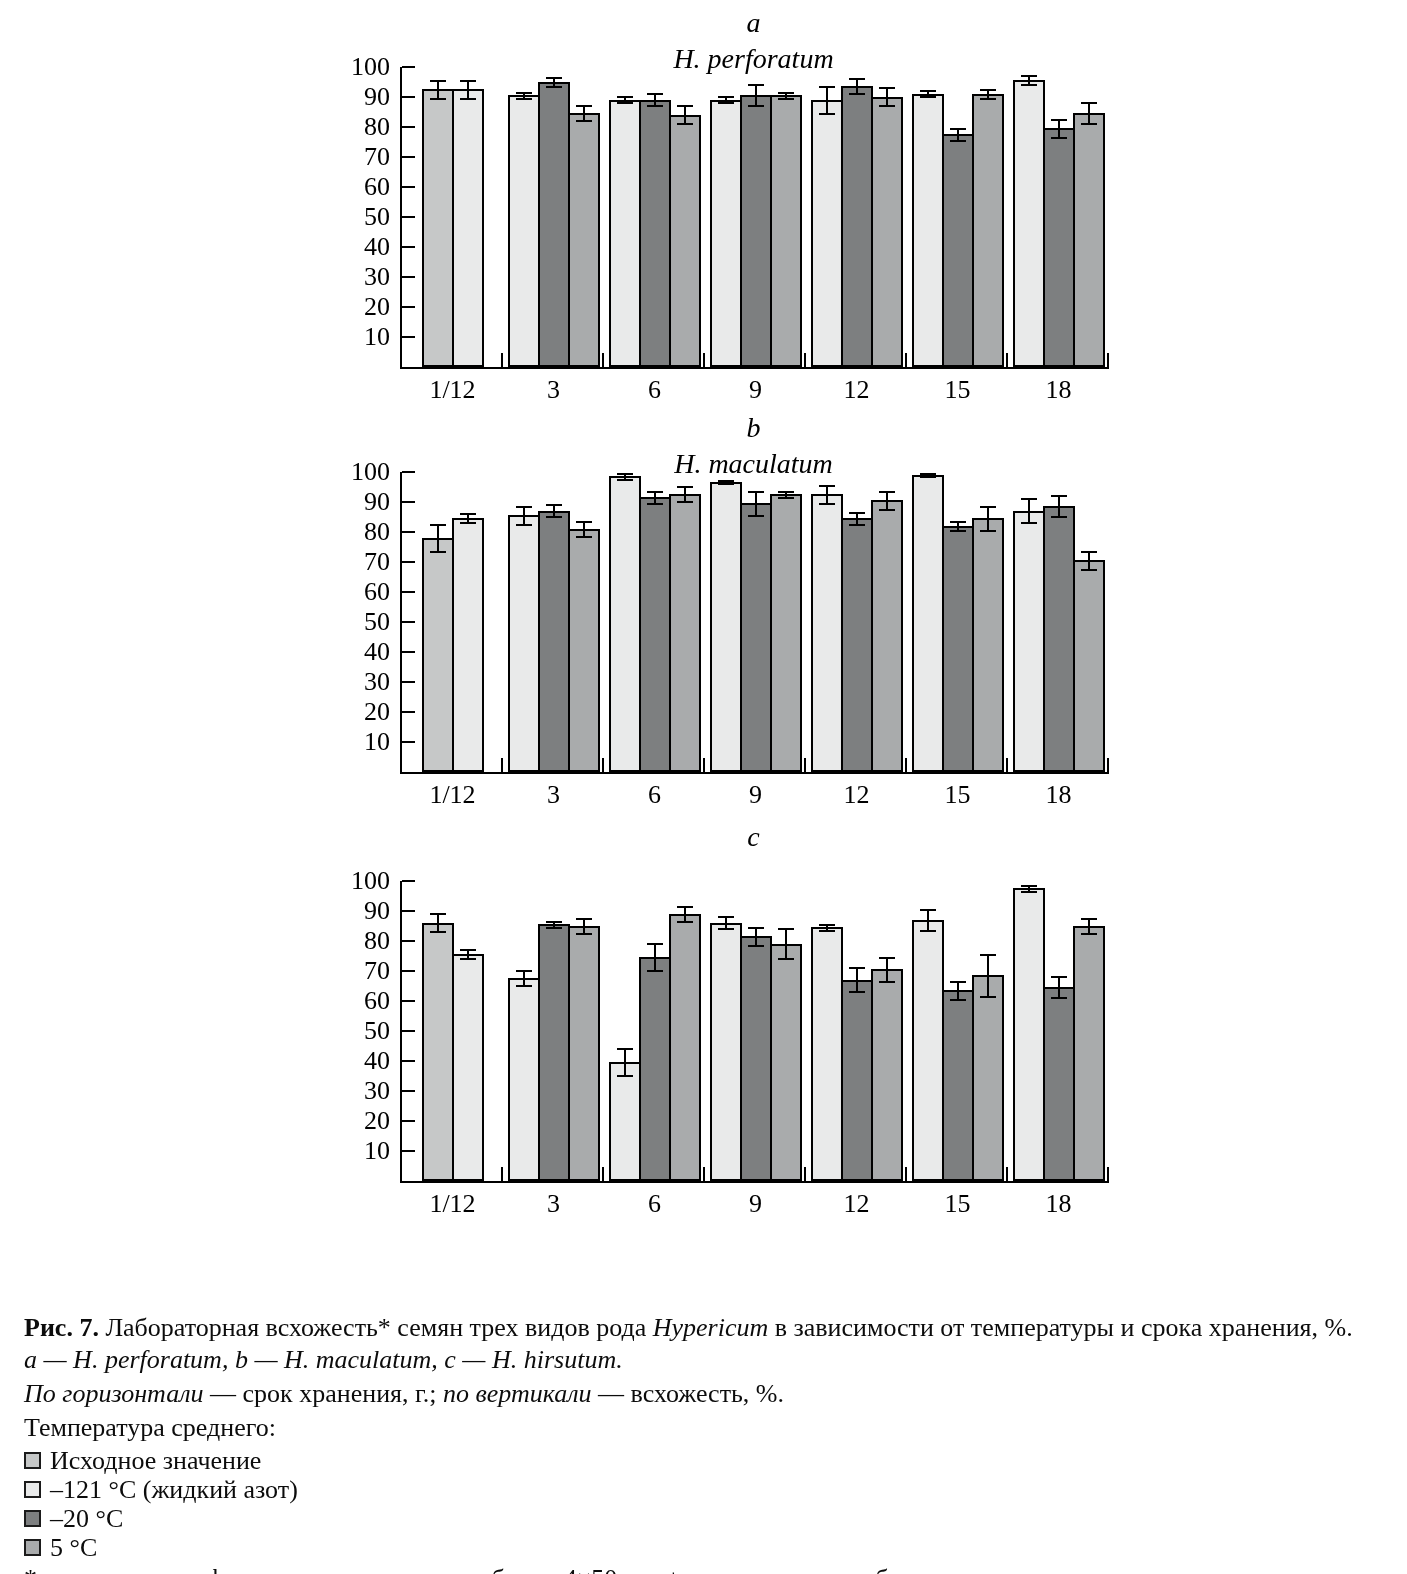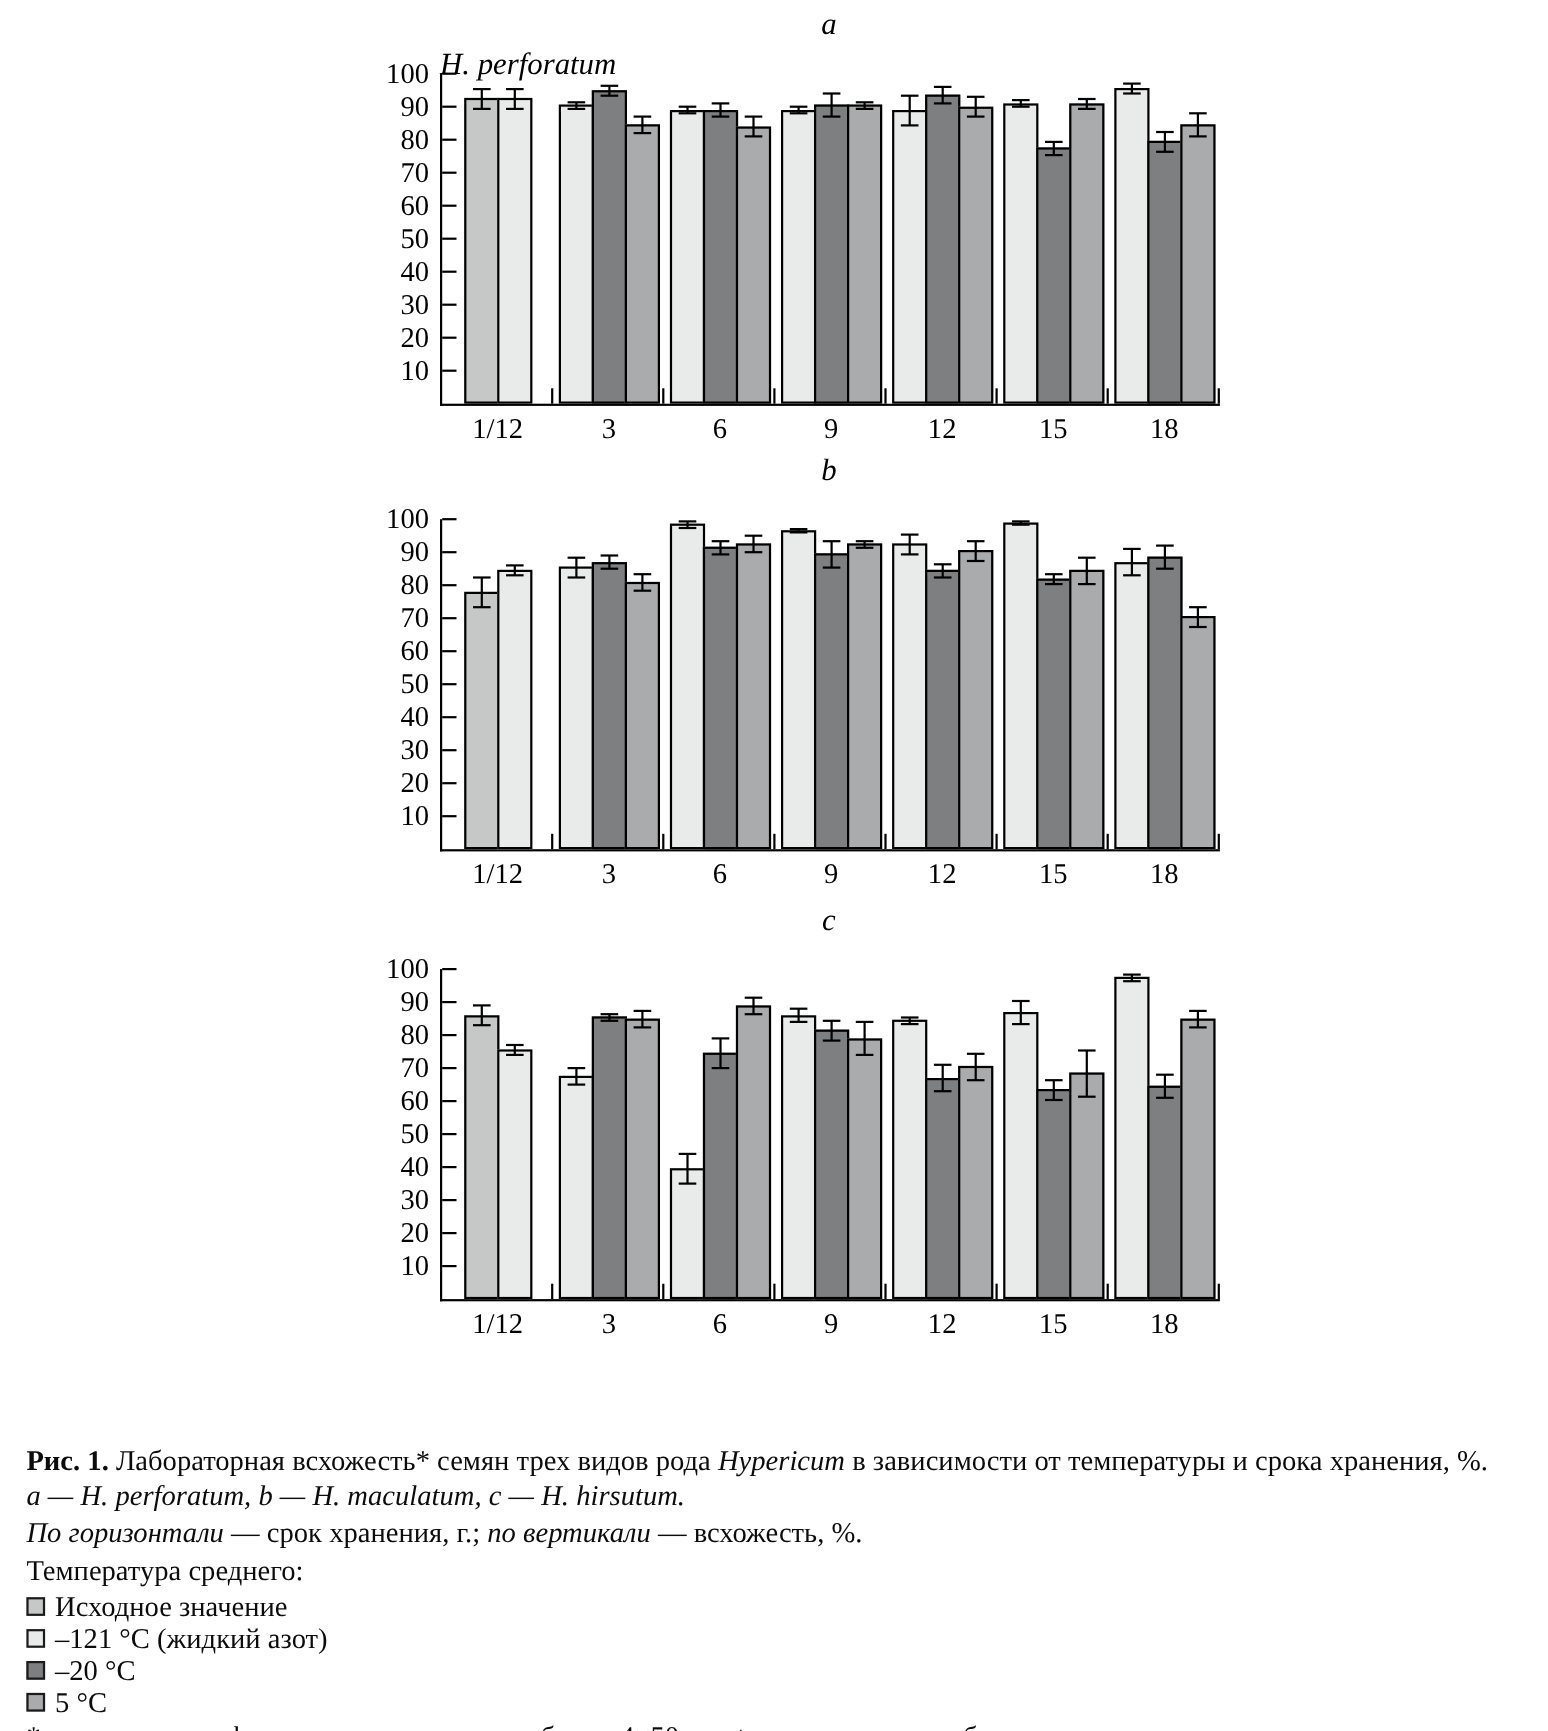--- a/index.html
+++ b/index.html
@@ -1,21 +1,21 @@
 <!DOCTYPE html>
 <html><head>
 <meta charset="utf-8">
 <style>
   html,body{margin:0;padding:0;background:#fff;}
   .page{position:relative;width:1407px;height:1574px;background:#ffffff;overflow:hidden;
         font-family:"Liberation Serif",serif;color:#000;}
   .panel{position:absolute;left:400px;width:707px;height:400px;}
   .panel-letter{position:absolute;top:0;left:0;width:100%;text-align:center;
         font-style:italic;font-size:28px;line-height:30px;}
-  .panel-title{position:absolute;top:36px;left:0;width:100%;
+  .panel-title{position:absolute;top:36px;left:0;width:100%;text-align:center;
         font-style:italic;font-size:28px;line-height:30px;z-index:6;}
   .plot{position:absolute;top:59px;left:0;width:707px;height:300px;
         border-left:2px solid #000;border-bottom:2px solid #000;}
   .bar{position:absolute;bottom:0;box-sizing:border-box;border:2px solid #000;z-index:2;}
   .err{position:absolute;background:#000;z-index:4;}
   .ytick{position:absolute;left:0;width:13px;height:2px;background:#000;}
   .ylab{position:absolute;left:-78px;width:66px;text-align:right;
         font-size:26px;line-height:26px;}
   .xtick{position:absolute;bottom:0;width:2px;height:14px;background:#000;}
   .xlab{position:absolute;top:308px;text-align:center;font-size:26px;line-height:30px;}
@@ -149,20 +149,21 @@
         <div class="err" style="left: 649px; top: 69.5px; width: 16px; height: 2px;"></div>
         <div class="bar" style="left: 671px; width: 32px; height: 254px; background: rgb(169, 171, 172);"></div>
         <div class="err" style="left: 686px; top: 36px; width: 2px; height: 21px;"></div>
         <div class="err" style="left: 679px; top: 35px; width: 16px; height: 2px;"></div>
         <div class="err" style="left: 679px; top: 56px; width: 16px; height: 2px;"></div>
       </div>
   </div>
 
   <div class="panel" style="top:413px">
     <div class="panel-letter">b</div>
+    <div class="panel-title">H. maculatum</div>
     <div class="plot">
         <div class="ytick" style="top: 269px;"></div>
         <div class="ylab" style="top: 257px;">10</div>
         <div class="ytick" style="top: 239px;"></div>
         <div class="ylab" style="top: 227px;">20</div>
         <div class="ytick" style="top: 209px;"></div>
         <div class="ylab" style="top: 197px;">30</div>
         <div class="ytick" style="top: 179px;"></div>
         <div class="ylab" style="top: 167px;">40</div>
         <div class="ytick" style="top: 149px;"></div>
@@ -388,21 +389,21 @@
         <div class="err" style="left: 649px; top: 95px; width: 16px; height: 2px;"></div>
         <div class="err" style="left: 649px; top: 116px; width: 16px; height: 2px;"></div>
         <div class="bar" style="left: 671px; width: 32px; height: 255px; background: rgb(169, 171, 172);"></div>
         <div class="err" style="left: 686px; top: 37.5px; width: 2px; height: 15px;"></div>
         <div class="err" style="left: 679px; top: 36.5px; width: 16px; height: 2px;"></div>
         <div class="err" style="left: 679px; top: 51.5px; width: 16px; height: 2px;"></div>
       </div>
   </div>
 
   <div class="caption">
-    <div class="cap-line first"><b>Рис. 1.</b><span> Лабораторная всхожесть* семян трех видов рода </span><span class="it">Hypericum</span><span> в зависимости от температуры и срока хранения, %.</span></div>
+    <div class="cap-line first"><b>Рис. 7.</b><span> Лабораторная всхожесть* семян трех видов рода </span><span class="it">Hypericum</span><span> в зависимости от температуры и срока хранения, %.</span></div>
     <div class="cap-line it">a — H. perforatum, b — H. maculatum, c — H. hirsutum.</div>
     <div class="cap-line"><span class="it">По горизонтали</span><span> — срок хранения, г.; </span><span class="it">по вертикали</span><span> — всхожесть, %.</span></div>
     <div class="cap-line">Температура среднего:</div>
 
     <div class="legend-row">
       <span class="swatch" style="background: rgb(198, 200, 200);"></span>
       <span>Исходное значение</span>
     </div>
     <div class="legend-row">
       <span class="swatch" style="background: rgb(233, 234, 234);"></span>

